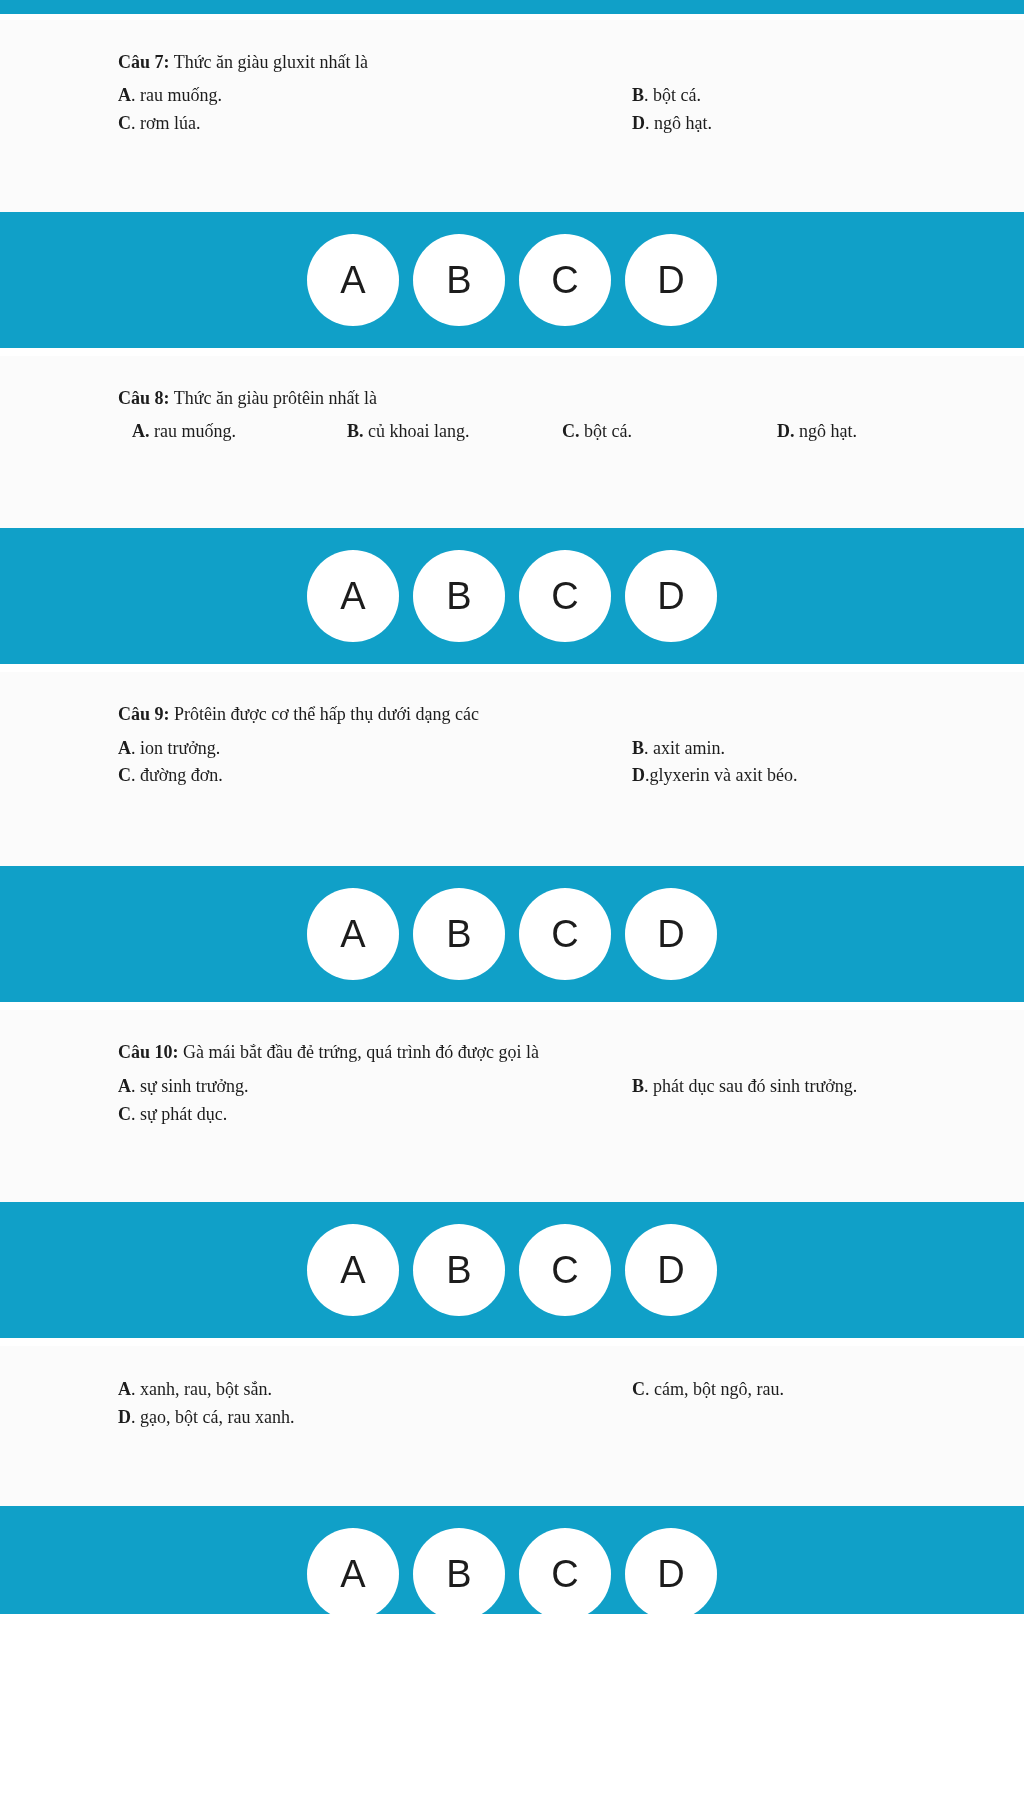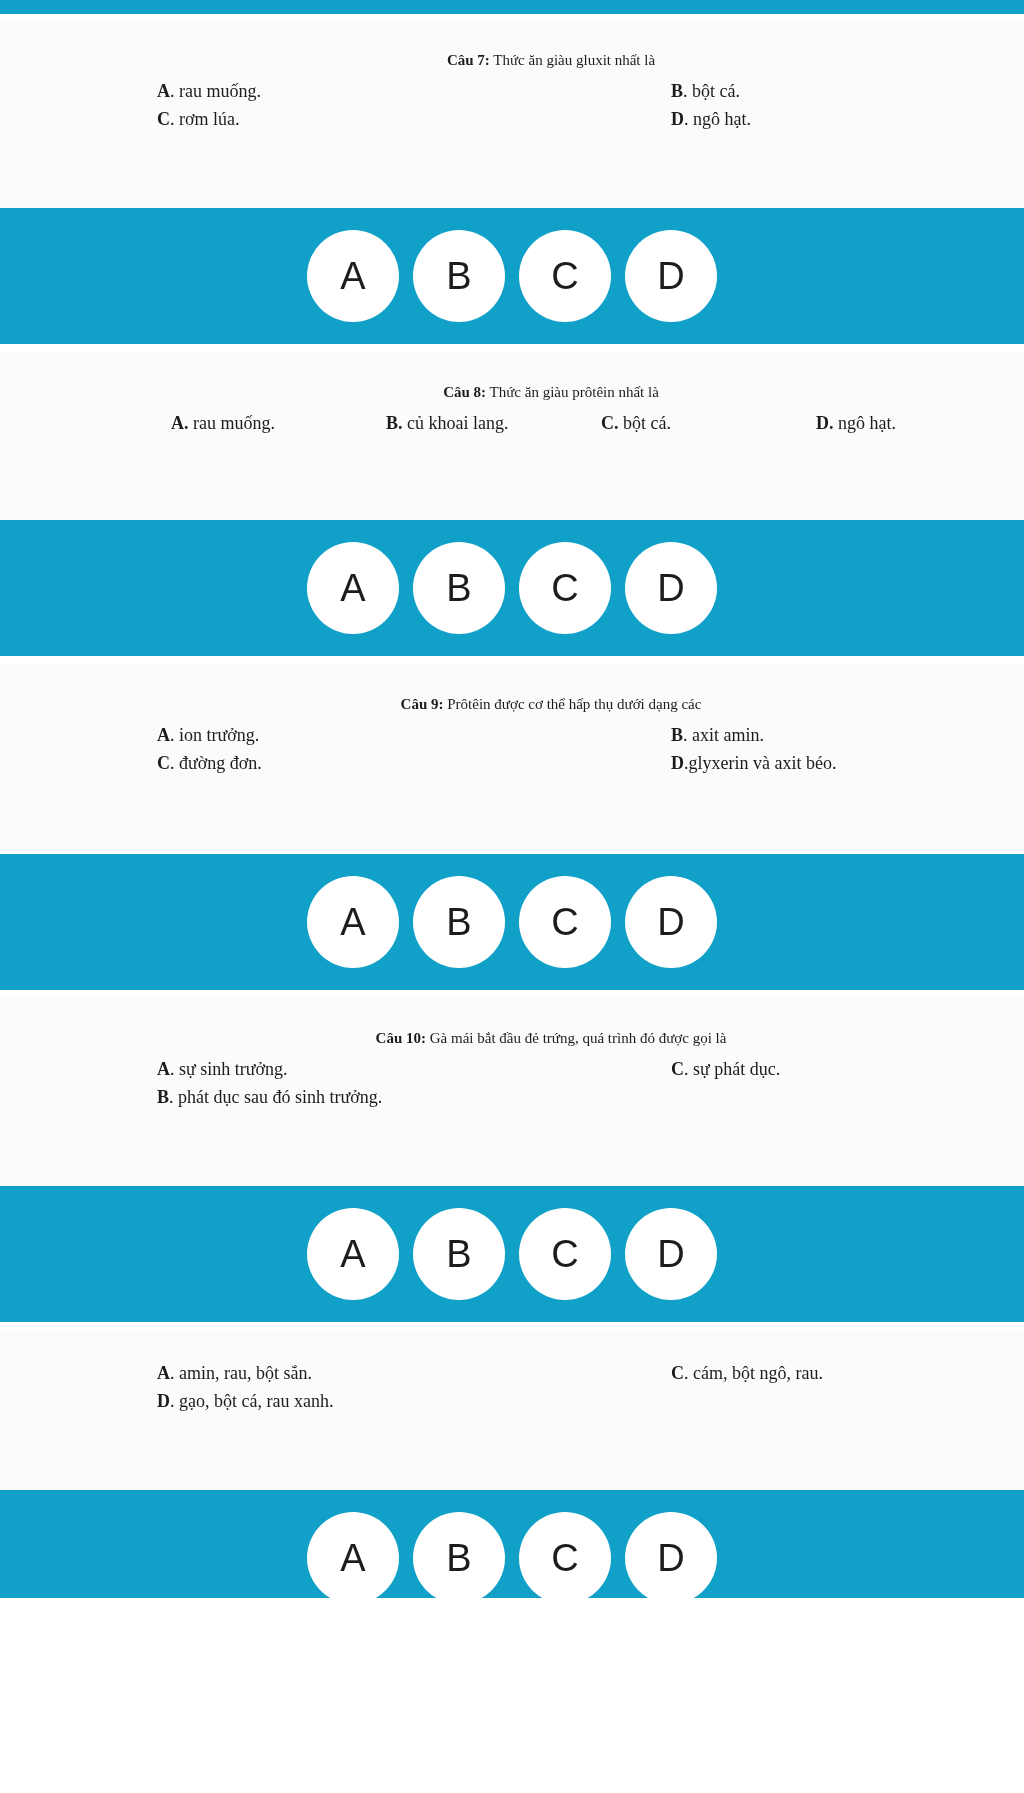--- a/index.html
+++ b/index.html
@@ -28,34 +28,32 @@
   .question-block {
     width: 100%;
     background: #fbfbfb;
     padding: 30px 0 0 0;
   }
   .q-inner {
     padding-left: 118px;
     padding-right: 40px;
   }
   .q-title {
-    font-size: 15px;
+    font-size: 18px;
     color: #1c1c1c;
     line-height: 1.35;
     margin-bottom: 8px;
     white-space: nowrap;
-    text-align: center;
   }
   .q-title b { font-weight: bold; }
   .opts-grid {
     display: grid;
     font-size: 18px;
     color: #1c1c1c;
     line-height: 1.55;
-    margin-left: 39px;
   }
   .opts-2col {
     grid-template-columns: 514px auto;
   }
   .opts-4col {
     grid-template-columns: 215px 215px 215px auto;
     padding-left: 14px;
   }
   .opt { white-space: nowrap; }
   .opt b { font-weight: bold; }
@@ -173,38 +171,38 @@
 <div class="bar-gap"></div>
 
 <div class="question-block q10">
   <div class="q-inner">
     <div class="q-title">
       <b>Câu 10:</b>
       <span>Gà mái bắt đầu đẻ trứng, quá trình đó được gọi là</span>
     </div>
     <div class="opts-grid opts-2col">
       <div class="opt"><b>A</b><span>. sự sinh trưởng.</span></div>
+      <div class="opt"><b>B</b><span>. phát dục sau đó sinh trưởng.</span></div>
       <div class="opt"><b>C</b><span>. sự phát dục.</span></div>
-      <div class="opt"><b>B</b><span>. phát dục sau đó sinh trưởng.</span></div>
     </div>
   </div>
   <div class="spacer-fill"></div>
 </div>
 <div class="answer-bar">
   <div class="circle">A</div>
   <div class="circle">B</div>
   <div class="circle">C</div>
   <div class="circle">D</div>
 </div>
 <div class="bar-gap"></div>
 
 <div class="question-block q11">
   <div class="q-inner">
     <div class="opts-grid opts-2col">
-      <div class="opt"><b>A</b><span>. amin, rau, bột sắn.</span></div>
+      <div class="opt"><b>A</b><span>. xanh, rau, bột sắn.</span></div>
       <div class="opt"><b>C</b><span>. cám, bột ngô, rau.</span></div>
       <div class="opt"><b>D</b><span>. gạo, bột cá, rau xanh.</span></div>
     </div>
   </div>
   <div class="spacer-fill"></div>
 </div>
 <div class="answer-bar partial">
   <div class="circle">A</div>
   <div class="circle">B</div>
   <div class="circle">C</div>

